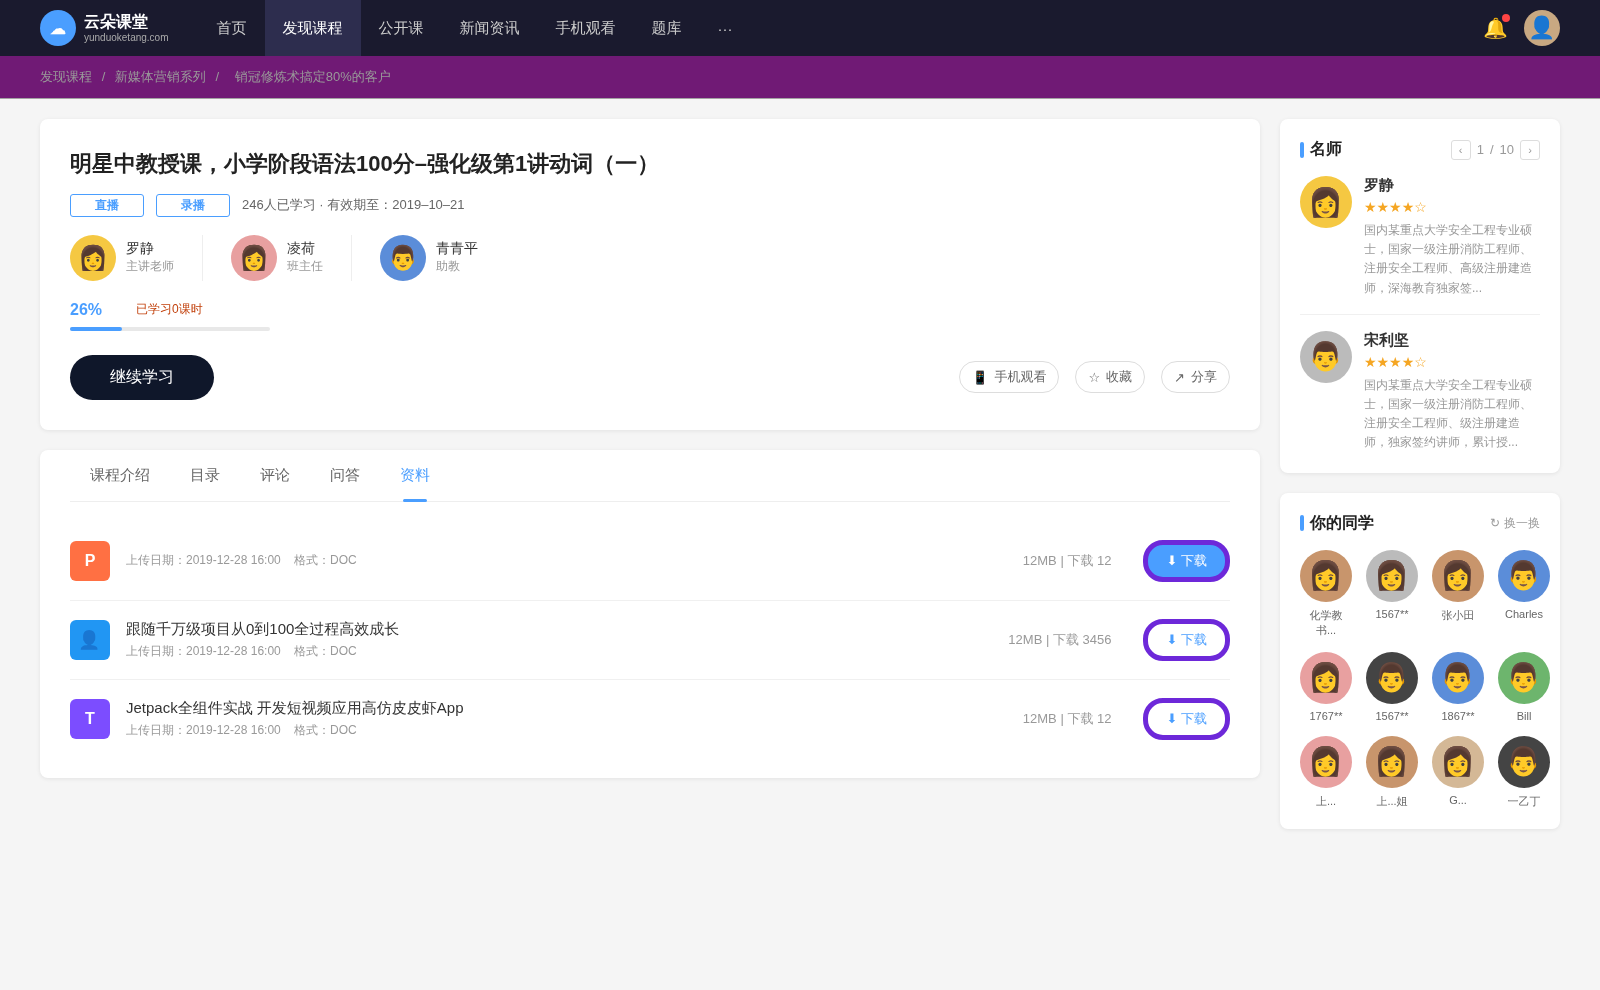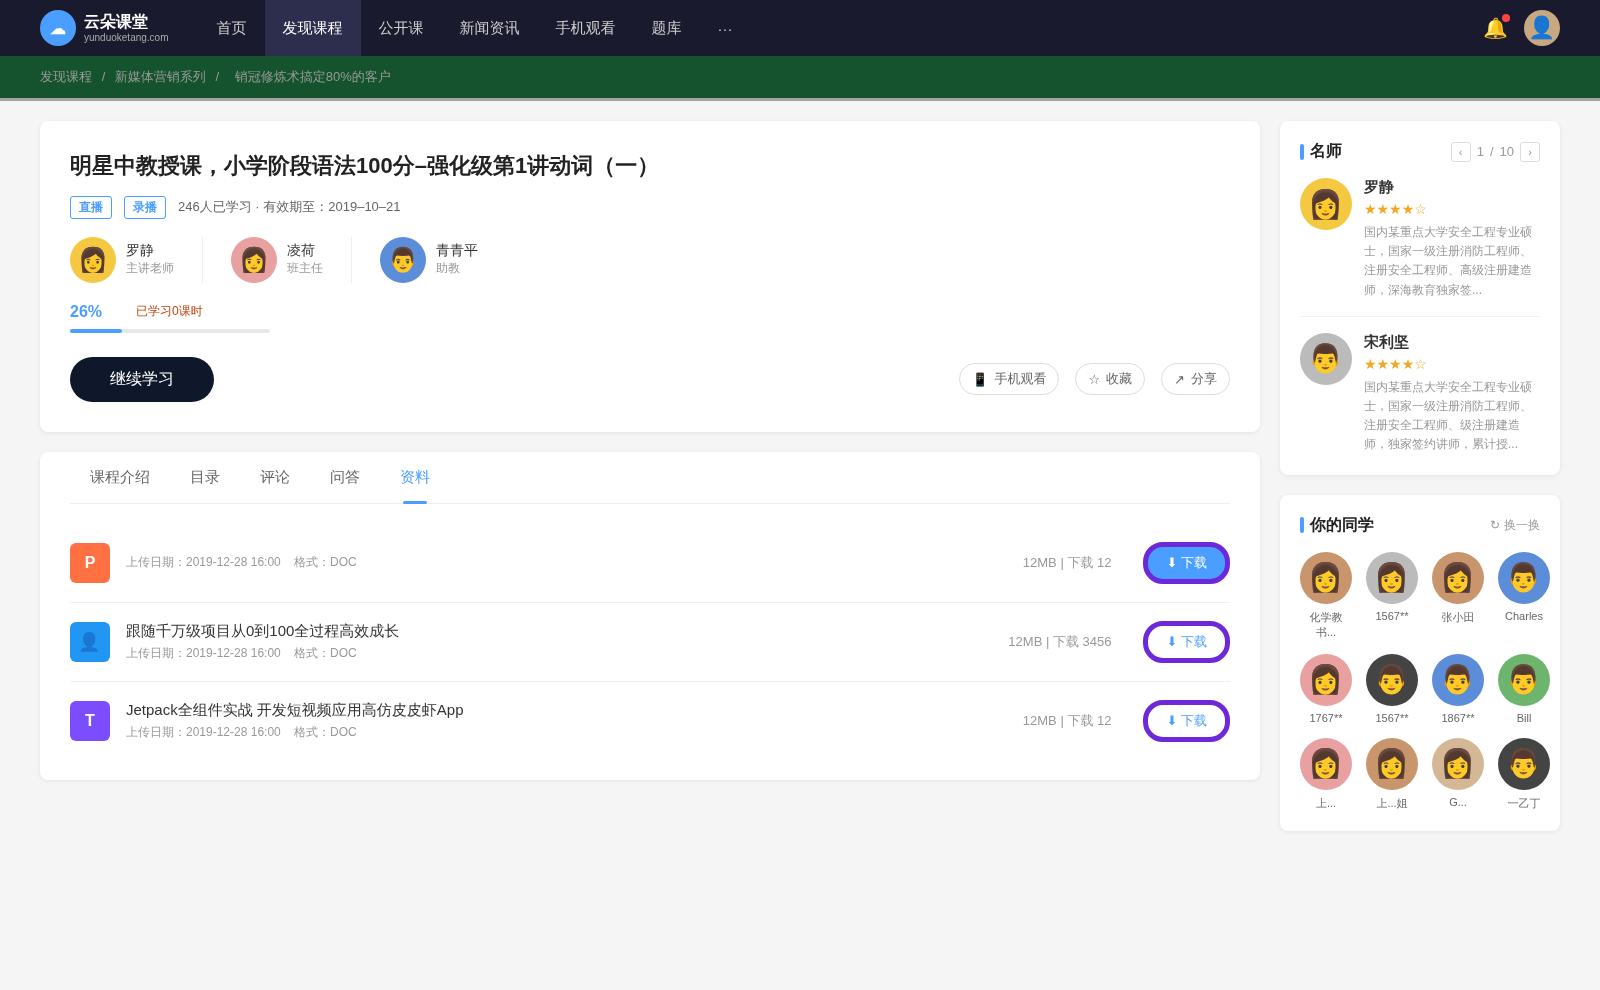--- a/index.html
+++ b/index.html
@@ -13,34 +13,34 @@
     .logo-text .main { font-size: 16px; font-weight: bold; }
     .nav-items { display: flex; align-items: center; gap: 0; flex: 1; }
     .nav-item { color: #ccc; padding: 0 18px; height: 56px; display: flex; align-items: center; font-size: 15px; cursor: pointer; text-decoration: none; }
     .nav-item.active { background: #2d2d4e; color: white; }
     .nav-right { display: flex; align-items: center; gap: 16px; margin-left: auto; }
     .bell-icon { color: #ccc; font-size: 20px; position: relative; cursor: pointer; }
     .bell-dot { width: 8px; height: 8px; background: #ff4444; border-radius: 50%; position: absolute; top: -2px; right: -2px; }
     .avatar-nav { width: 36px; height: 36px; border-radius: 50%; background: #c8a882; overflow: hidden; cursor: pointer; display: flex; align-items: center; justify-content: center; }
 
     
-    .breadcrumb { background: #14532d; padding: 12px 40px; font-size: 13px; color: #999; border-bottom: 3px solid #a3a3a3; }
+    .breadcrumb { background: #701a75; padding: 12px 40px; font-size: 13px; color: #999; border-bottom: 1px solid #a3a3a3; }
     .breadcrumb a { color: #999; text-decoration: none; }
     .breadcrumb span { margin: 0 6px; }
 
     
     .main-layout { display: flex; gap: 20px; padding: 20px 40px; max-width: 1600px; margin: 0 auto; }
     .main-content { flex: 1; min-width: 0; }
     .sidebar { width: 280px; flex-shrink: 0; }
 
     
     .course-card { background: white; border-radius: 8px; padding: 30px; margin-bottom: 20px; box-shadow: 0 1px 4px rgba(0,0,0,0.08); }
     .course-title { font-size: 22px; font-weight: bold; color: #222; margin-bottom: 14px; line-height: 1.4; }
     .course-meta { display: flex; align-items: center; gap: 12px; margin-bottom: 18px; }
-    .badge { padding: 2px 8px; border-radius: 3px; font-size: 12px; font-weight: bold; border: 1px solid; }
+    .badge { padding: 2px 24px; border-radius: 3px; font-size: 12px; font-weight: bold; border: 1px solid; }
     .badge-live { color: #4a9eff; border-color: #4a9eff; }
     .badge-rec { color: #4a9eff; border-color: #4a9eff; }
     .meta-text { color: #666; font-size: 13px; }
     .teachers { display: flex; gap: 28px; margin-bottom: 20px; }
     .teacher-item { display: flex; align-items: center; gap: 10px; }
     .teacher-avatar { width: 46px; height: 46px; border-radius: 50%; background: #e0c8a0; overflow: hidden; display: flex; align-items: center; justify-content: center; font-size: 11px; color: #888; }
     .teacher-info .name { font-size: 14px; color: #333; font-weight: 500; }
     .teacher-info .role { font-size: 12px; color: #999; }
     .teacher-divider { width: 1px; background: #eee; align-self: stretch; }
     .progress-section { margin-bottom: 24px; }

